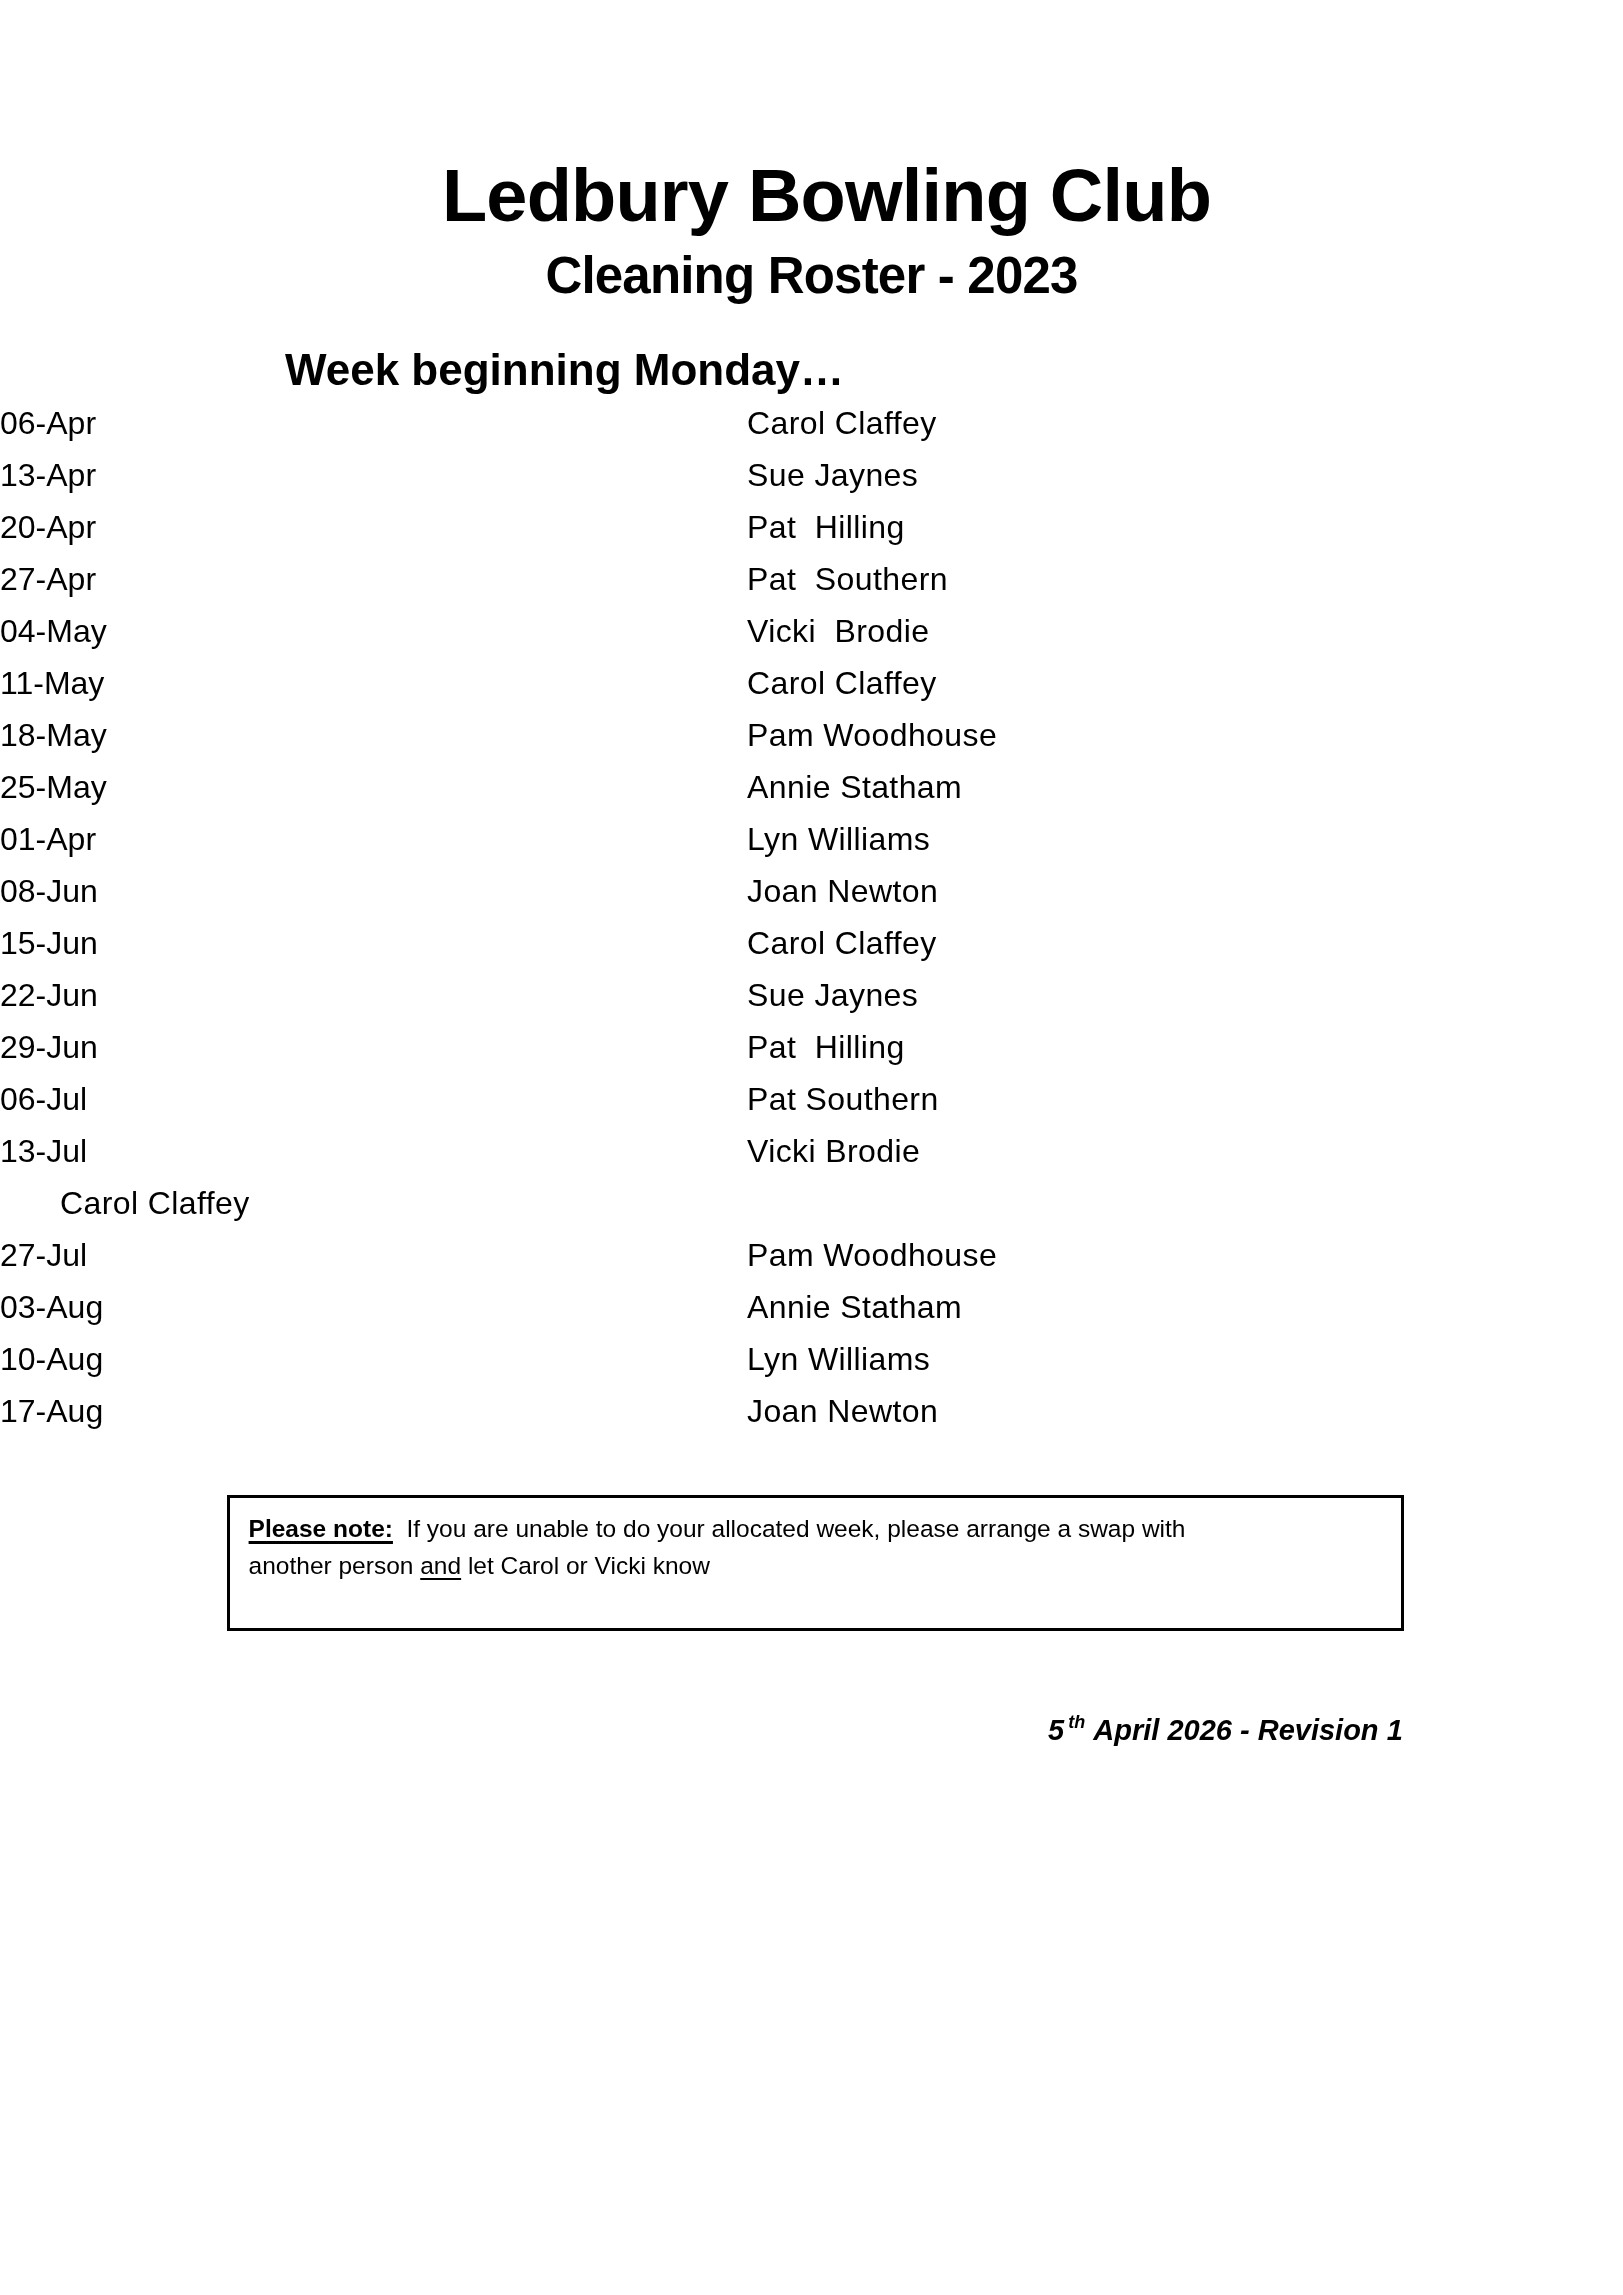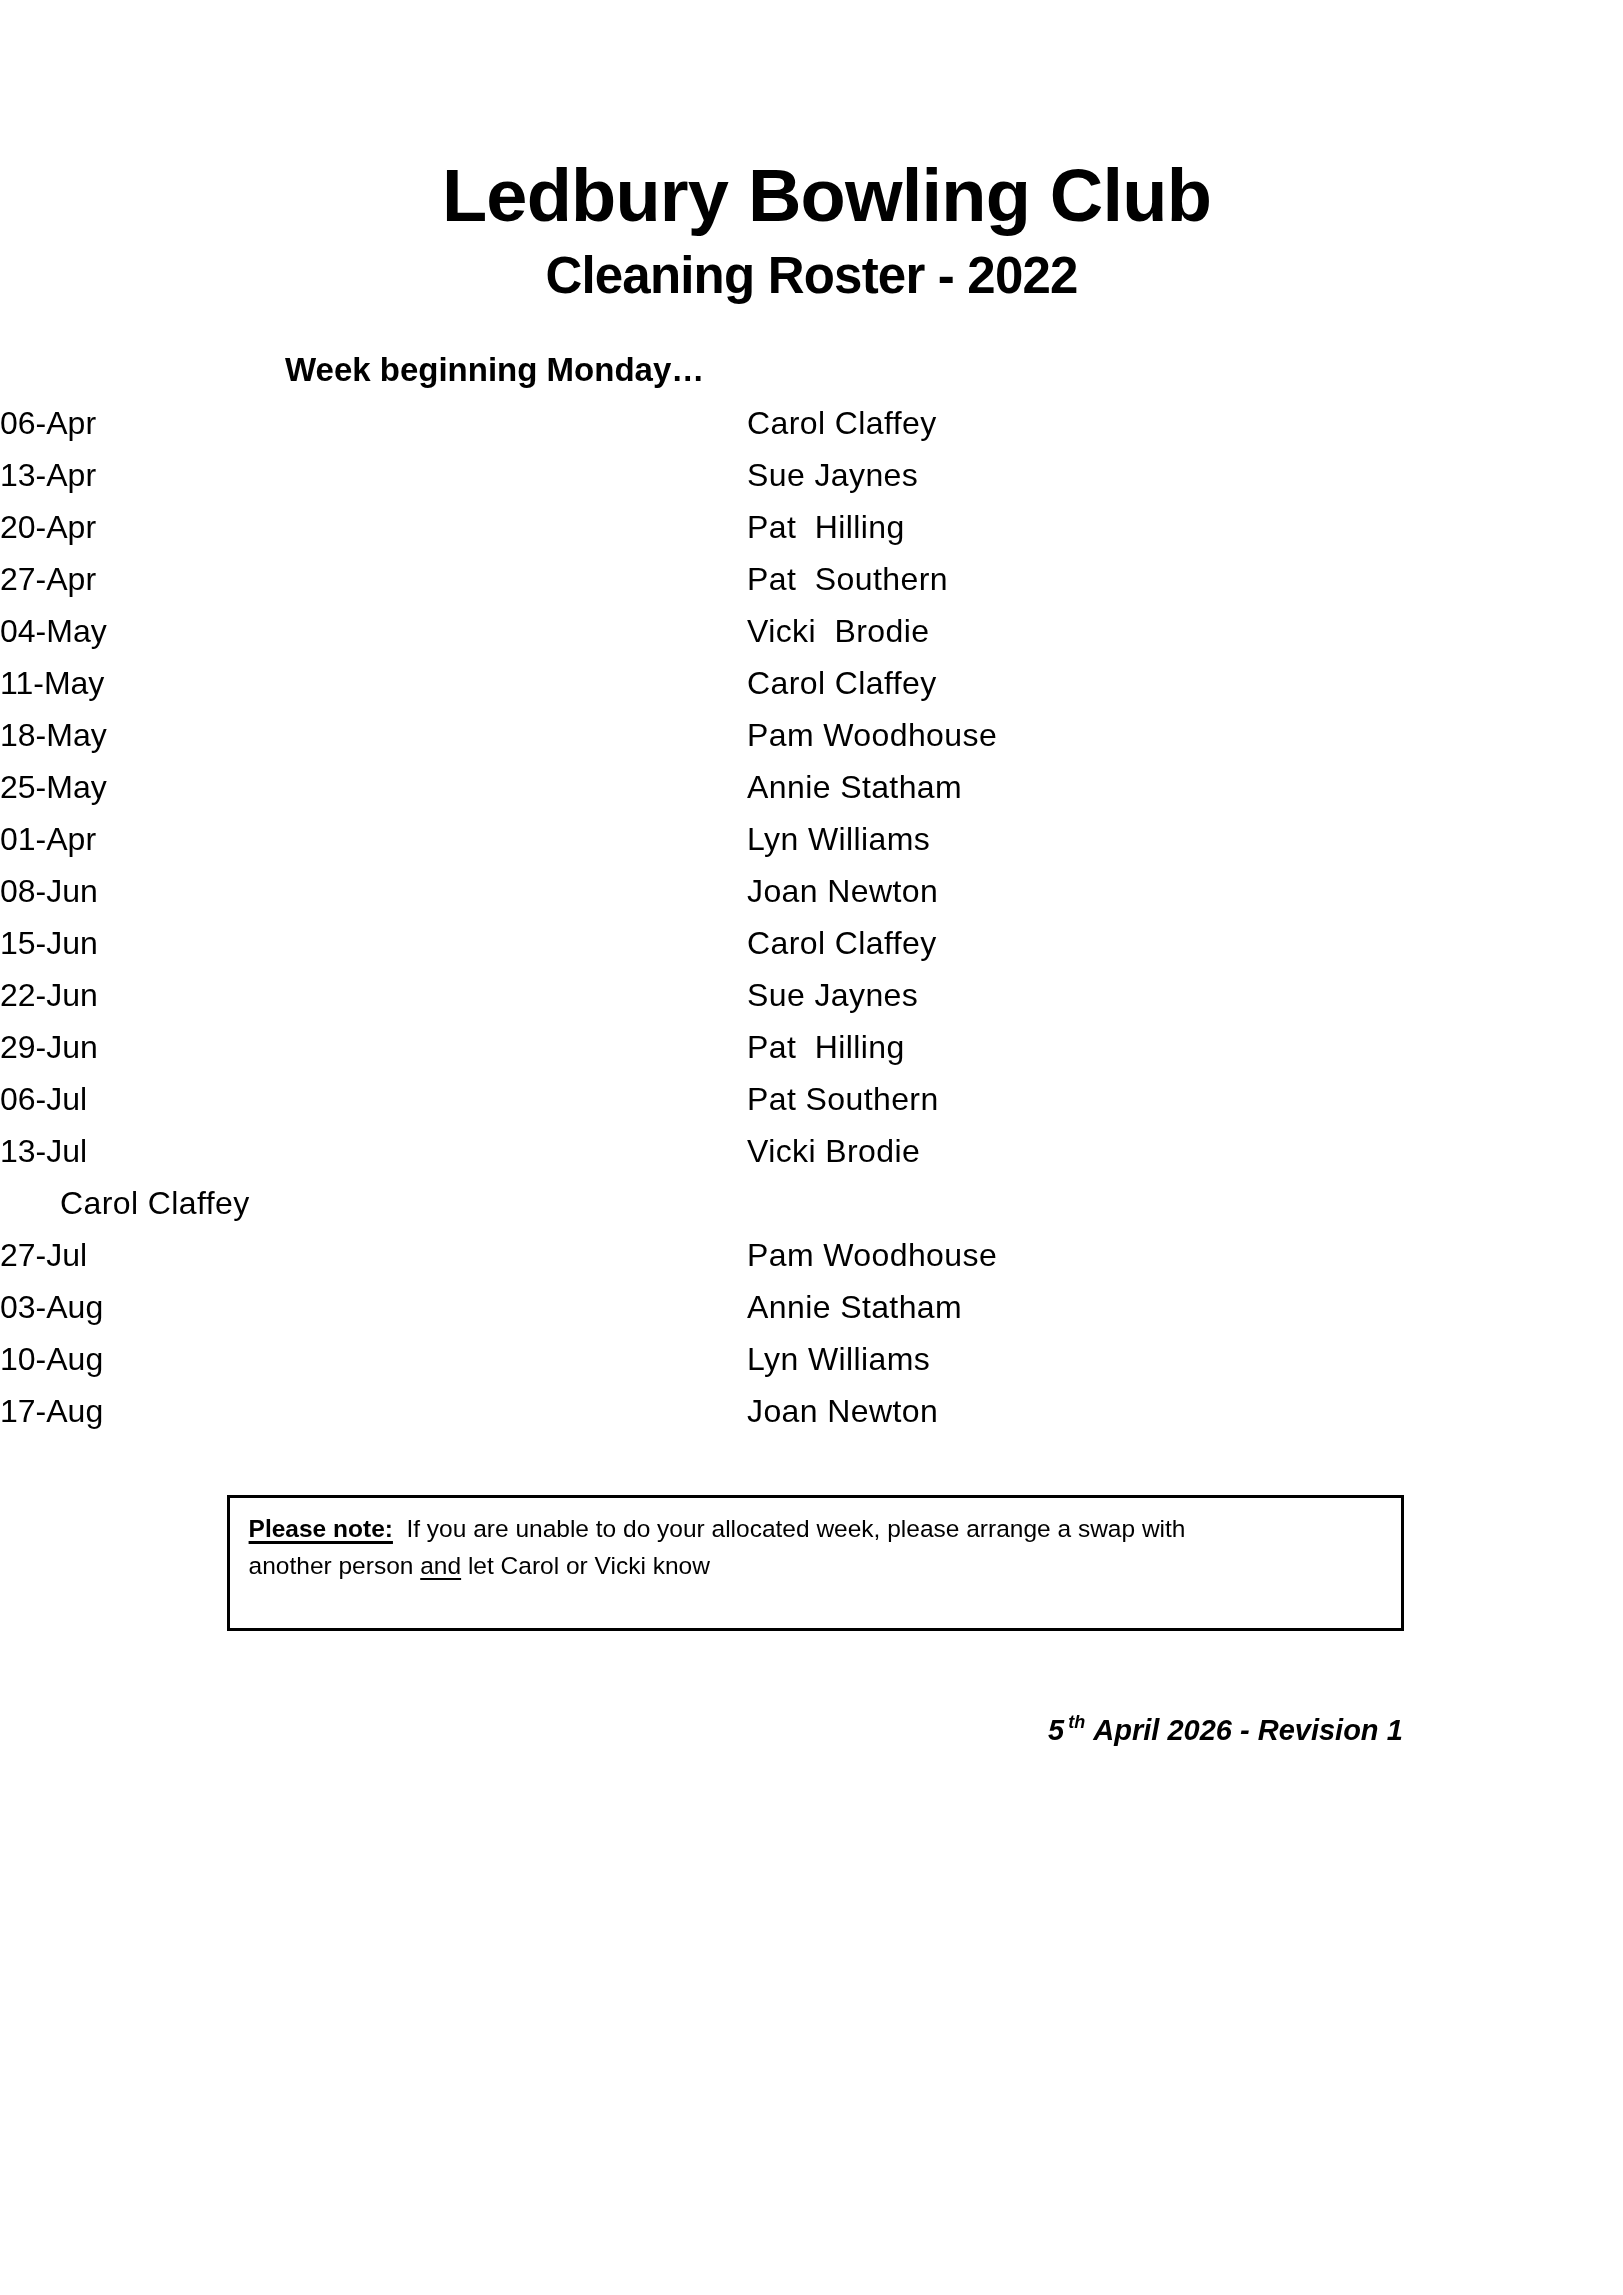--- a/index.html
+++ b/index.html
@@ -35,21 +35,21 @@
     text-align: center;
     font-size: 51px;
     line-height: 54px;
     font-weight: bold;
     letter-spacing: -0.8px;
   }
   .roster-heading {
     position: absolute;
     top: 348px;
     left: 285px;
-    font-size: 33px;
+    font-size: 44px;
     line-height: 44px;
     font-weight: bold;
   }
   .roster-rows {
     position: absolute;
     top: 397px;
     left: 0;
     width: 1623px;
   }
   .row {
@@ -110,21 +110,21 @@
     margin-right: 1px;
   }
 </style>
 </head>
 <body>
 
 <div class="page">
 
   <div class="doc-title">Ledbury Bowling Club</div>
 
-  <div class="doc-subtitle">Cleaning Roster - 2022</div>
+  <div class="doc-subtitle">Cleaning Roster - 2023</div>
 
   <div class="roster-heading">Week beginning Monday…</div>
 
   <div class="roster-rows">
       <div class="row">
         <div class="date">06-Apr</div>
         <div class="name">Carol Claffey</div>
       </div>
       <div class="row">
         <div class="date">13-Apr</div>

